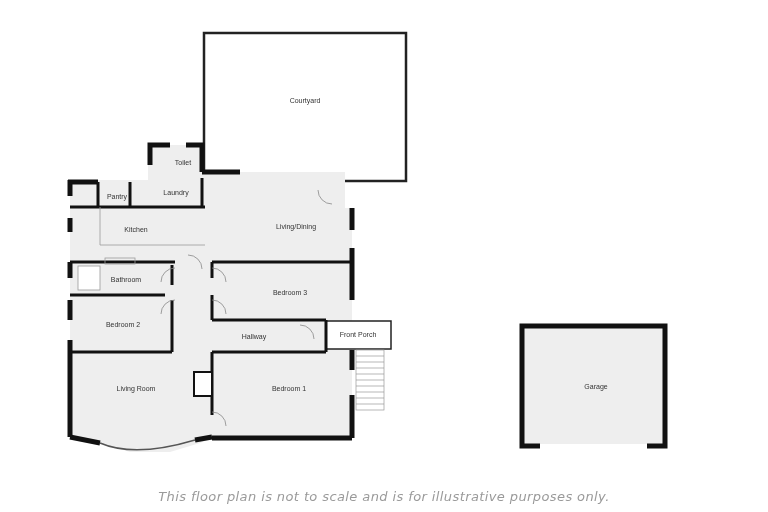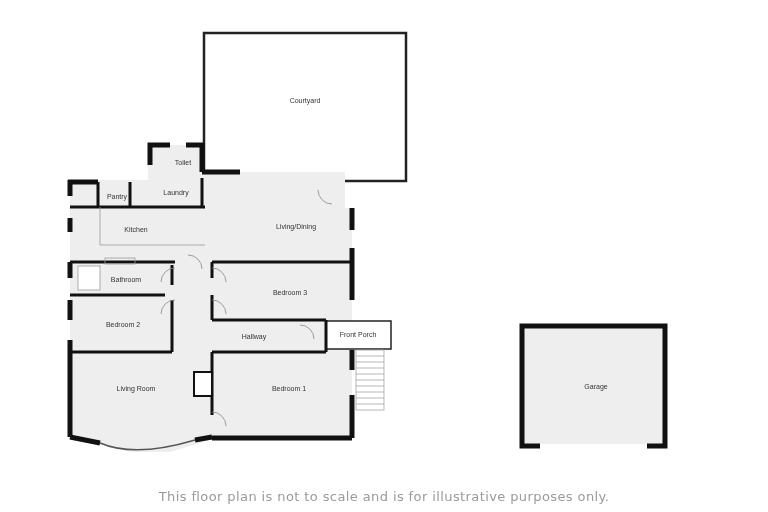--- a/index.html
+++ b/index.html
@@ -1,19 +1,19 @@
 <!DOCTYPE html>
 <html><head>
 <meta charset="utf-8">
 <style>
   html, body { margin:0; padding:0; background:#ffffff; }
   body { width:768px; height:512px; position:relative; overflow:hidden; font-family:"Liberation Sans", sans-serif; }
   .canvas { position:absolute; left:0; top:0; width:768px; height:512px; }
   .lbl { position:absolute; font-size:7px; color:#333; white-space:nowrap; transform:translate(-50%,-50%); font-family:"Liberation Sans", sans-serif; }
-  .caption { position:absolute; left:0; width:768px; top:489px; text-align:center; font-size:13px; color:#9a9a9a; letter-spacing:0.4px; font-family:"DejaVu Sans", sans-serif; }
+  .caption { position:absolute; left:0; width:768px; top:489px; text-align:center; font-size:13px; font-style:italic; color:#9a9a9a; letter-spacing:0.4px; font-family:"DejaVu Sans", sans-serif; }
 </style>
 </head>
 <body>
 
 <div class="canvas">
   <svg width="768" height="512" viewBox="0 0 768 512">
 
     <rect x="204" y="33" width="202" height="148" fill="#ffffff" stroke="#222" stroke-width="2.5"></rect>
     <line x1="240" y1="181" x2="340" y2="181" stroke="#ccc" stroke-width="2"></line>
 

